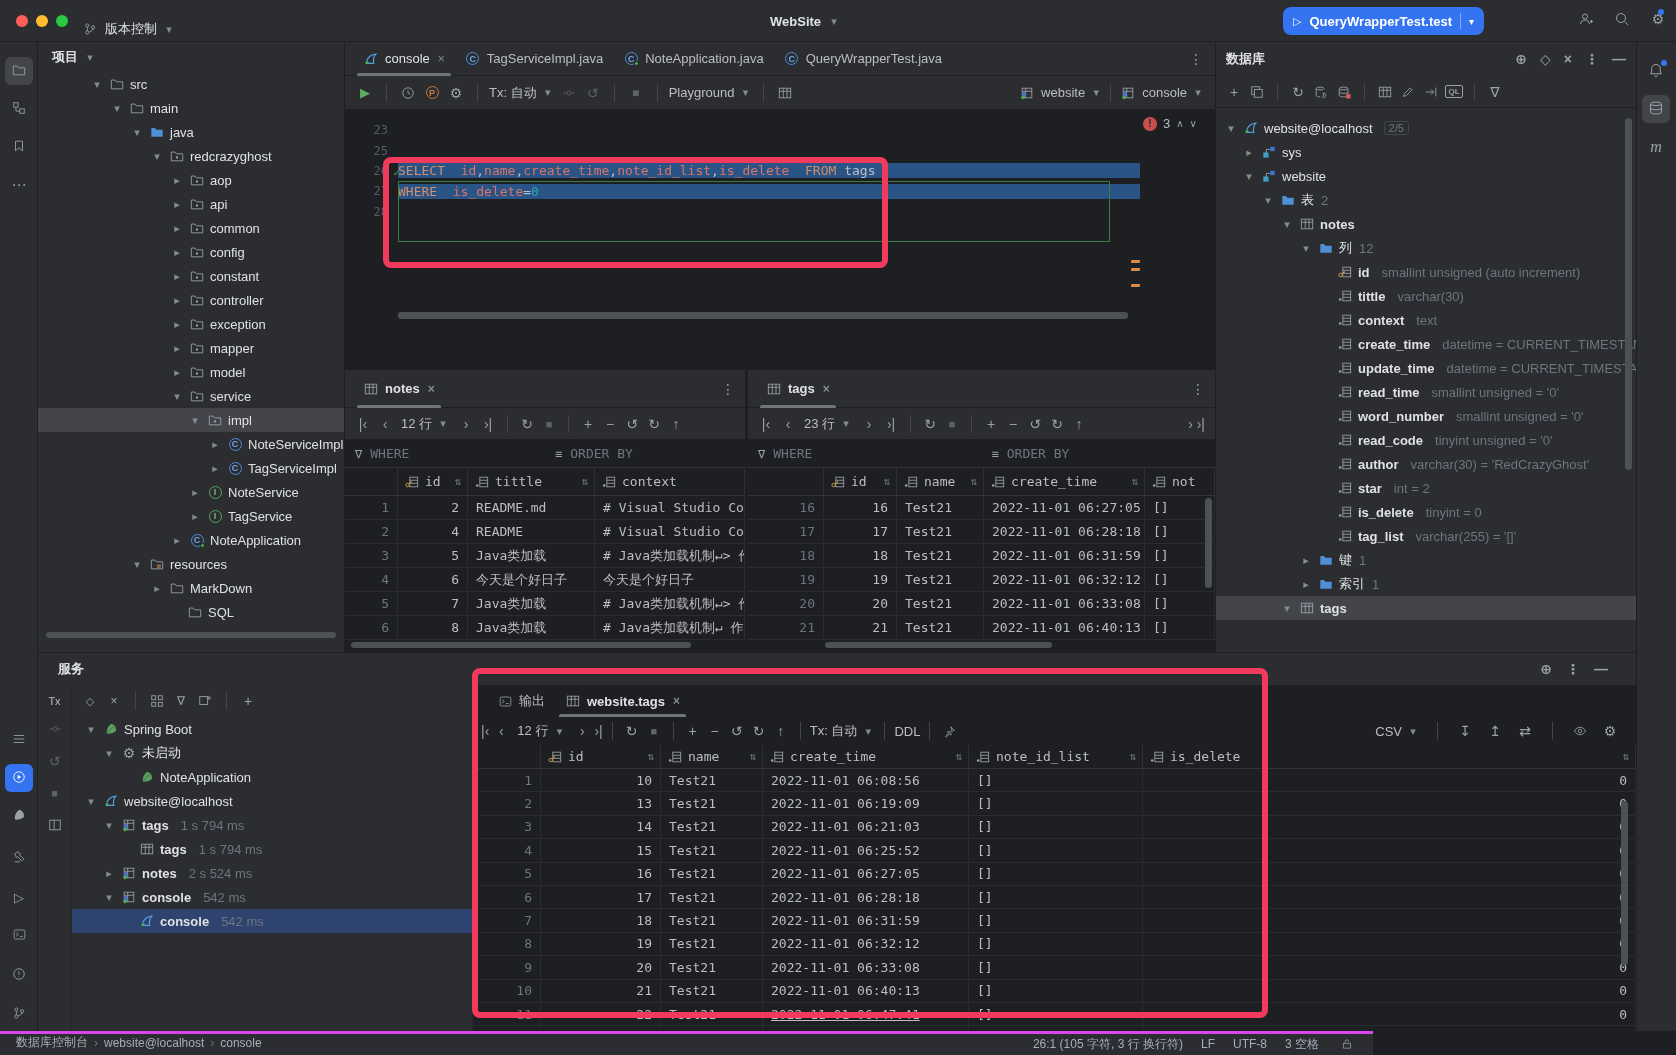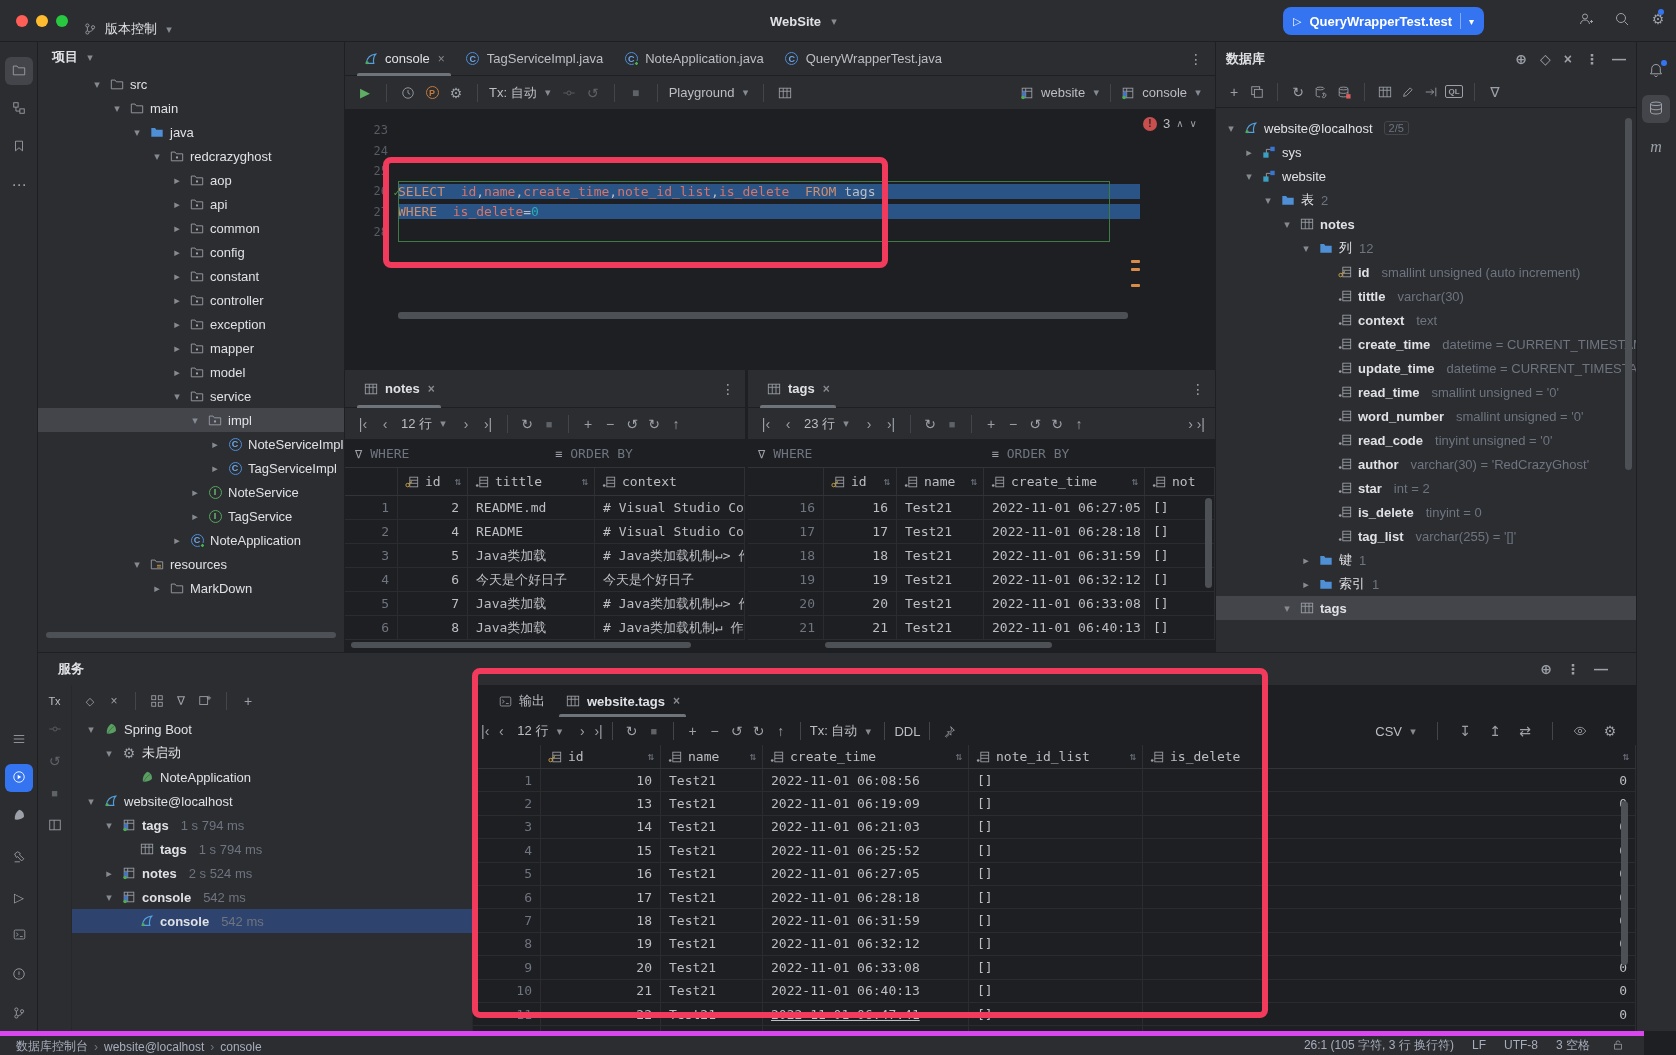--- a/index.html
+++ b/index.html
@@ -100,21 +100,21 @@
   #output{position:absolute;left:434px;top:32px;width:1164px;bottom:0;background:#1e1f22;border-left:1px solid #26282b;overflow:hidden}
   #outtabs{height:32px;display:flex;align-items:center;padding-left:16px;gap:4px}
   .otab{display:flex;align-items:center;gap:6px;height:32px;padding:0 8px;position:relative;color:#bcbec4}
   .otab.active{font-weight:bold;color:#dfe1e5}
   .otab.active::after{content:"";position:absolute;left:2px;right:2px;bottom:0;height:3px;background:#6f737a;border-radius:2px 2px 0 0}
   #outtoolbar{height:28px;display:flex;align-items:center;padding:0 8px;gap:2px;position:relative}
   #outtoolbar .rightcluster{position:absolute;right:16px;display:flex;align-items:center;gap:10px}
   #outtable .ghead{height:24px}
   #outtable .grow{height:23.4px}
   
-  #statusbar{left:0;top:1031px;width:1644px;height:24px;background:#2b2d30;border-top:5px solid #d946ef;display:flex;align-items:flex-end;padding:0 16px;color:#a8adbd;font-size:12px}
+  #statusbar{left:0;top:1031px;width:1373px;height:24px;background:#2b2d30;border-top:3px solid #d946ef;display:flex;align-items:flex-start;padding:0 16px;color:#a8adbd;font-size:12px}
   #statusbar .crumbsep{color:#6e7480;margin:0 6px}
   #statusbar .right{margin-left:auto;display:flex;align-items:center;gap:18px}
   
   .annot{position:absolute;border:6px solid #F23B5C;border-radius:8px;pointer-events:none;z-index:60}
   #annot1{left:383px;top:157px;width:505px;height:111px}
   #annot2{left:472px;top:668px;width:796px;height:350px}
   .btnish{display:flex;align-items:center;gap:4px;color:#bcbec4}
 </style>
 </head>
 <body>
@@ -438,20 +438,29 @@
         </div>
         <div class="trow" style="height: 24px; padding-left: 112px;">
           <span class="chev">▸</span>
           <span class="ticon">
             <svg width="14" height="14" viewBox="0 0 16 16" fill="none">
               <path d="M1.5 13.5v-10h4.3l1.5 2h7.2v8z" stroke="#9da0a8"></path>
             </svg>
           </span>
           <span class="tlab">MarkDown</span>
         </div>
+        <div class="trow" style="height: 24px; padding-left: 130px;">
+          <span class="chev"></span>
+          <span class="ticon">
+            <svg width="14" height="14" viewBox="0 0 16 16" fill="none">
+              <path d="M1.5 13.5v-10h4.3l1.5 2h7.2v8z" stroke="#9da0a8"></path>
+            </svg>
+          </span>
+          <span class="tlab">SQL</span>
+        </div>
       </div>
     <div class="hthumb" style="left:8px;top:590px;width:290px"></div>
   </section>
 
   <section class="abs" id="editor">
     <div id="edtabs">
         <div class="edtab active">
           <span class="ticon">
             <svg width="14" height="14" viewBox="0 0 16 16" fill="none">
               <path d="M2.5 13C3.5 6.5 8 3 13.5 2.5C10.8 5.5 10.3 9 11.2 13Z" stroke="#53A0DF" stroke-width="1.3"></path>
@@ -547,24 +556,20 @@
             </span>
           <span>console</span>
           <span class="chev">▾</span>
         </span>
       </span>
     </div>
     <div id="edcode">
       <div id="codelines" style="padding-top:10px">
           <div class="crow">
             <span class="cgut">23</span>
-            <span class="czone"></span>
-          </div>
-          <div class="crow">
-            <span class="cgut">24</span>
             <span class="czone"></span>
           </div>
           <div class="crow">
             <span class="cgut">25</span>
             <span class="czone"></span>
           </div>
           <div class="crow">
             <span class="cgut">26<span style="position: absolute; right: -2px; top: 2px; color: rgb(78, 157, 82); font-size: 11px;">✓</span></span>
             <span class="czone self" style="background: rgb(42, 83, 134);"><span class="tk-kw">SELECT</span><span class="tk-pl">  </span><span class="tk-col">id</span><span class="tk-pl">,</span><span class="tk-col">name</span><span class="tk-pl">,</span><span class="tk-col">create_time</span><span class="tk-pl">,</span><span class="tk-col">note_id_list</span><span class="tk-pl">,</span><span class="tk-col">is_delete</span><span class="tk-pl">  </span><span class="tk-kw">FROM</span><span class="tk-pl"> </span><span class="tk-pl">tags</span></span>
           </div>

